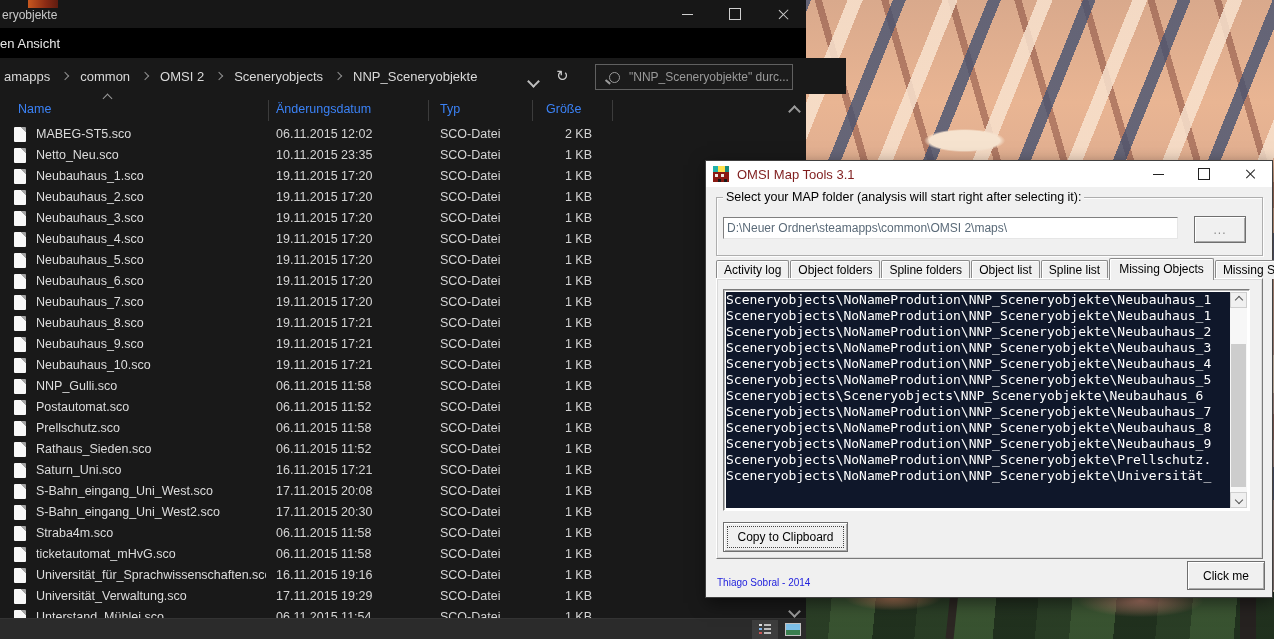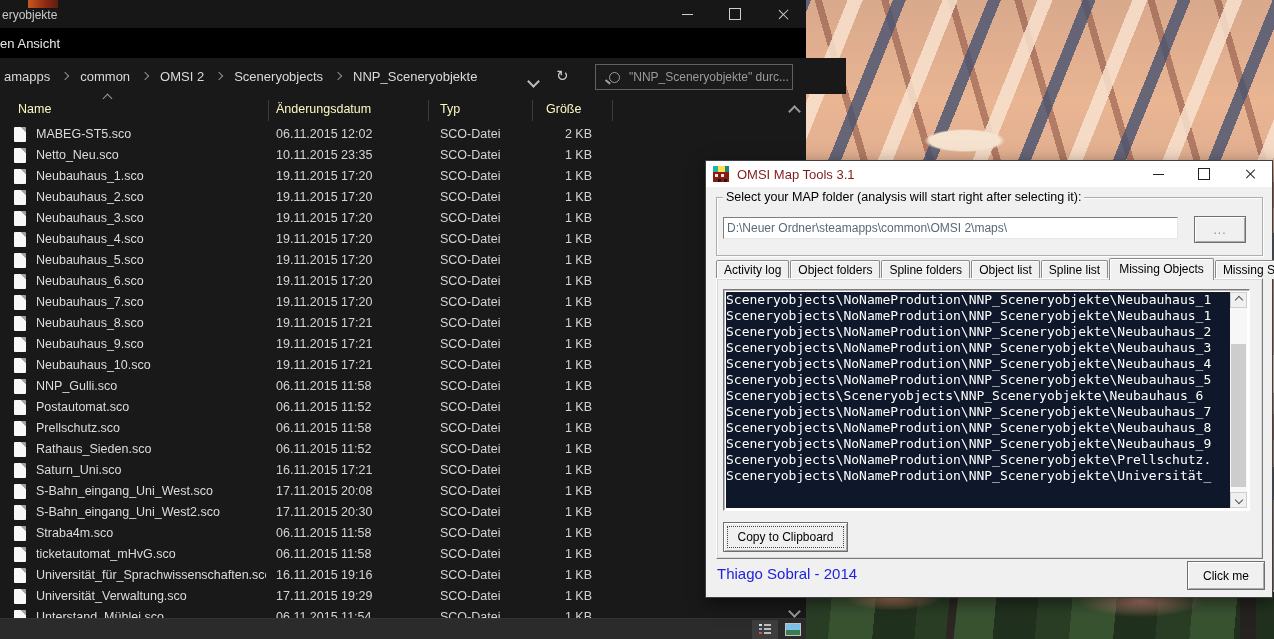--- a/index.html
+++ b/index.html
@@ -53,21 +53,21 @@
              transform:rotate(-45deg);margin:0 10px;}
   .nav-drop{position:absolute;left:529px;top:14px;}
   .nav-drop .chev{border-color:#bdbdbd;}
   .nav-refresh{position:absolute;left:556px;top:9px;color:#c9c9c9;font-size:15px;font-family:"DejaVu Sans",sans-serif;}
   .search-box{position:absolute;left:595px;top:6px;width:196px;height:24px;background:#1b1b1b;border:1px solid #606060;
               display:flex;align-items:center;}
   .mag{position:relative;width:9px;height:9px;border:1.6px solid #9c9c9c;border-radius:50%;margin:0 9px 0 13px;}
   .mag::after{content:'';position:absolute;left:-5px;top:8px;width:6px;height:1.6px;background:#9c9c9c;transform:rotate(40deg);}
   .search-ph{color:#9a9a9a;font-size:12px;white-space:nowrap;overflow:hidden;}
   
-  .ex-header{position:absolute;left:0;top:98px;width:790px;height:25px;color:#fef9c3;font-size:12.5px;}
+  .ex-header{position:absolute;left:0;top:98px;width:790px;height:25px;color:#3b82f6;font-size:12.5px;}
   .hcell{position:absolute;top:4px;}
   .h-name{left:18px;}.h-date{left:276px;}.h-type{left:440px;}.h-size{left:546px;}
   .sort-caret{position:absolute;left:104px;top:-3px;width:6px;height:6px;border-right:1.5px solid #9a9a9a;
               border-bottom:1.5px solid #9a9a9a;transform:rotate(-135deg);}
   .colsep{position:absolute;top:100px;width:1px;height:21px;background:#3c3c3c;}
   
   #file-rows{position:absolute;left:0;top:124px;width:790px;height:494px;overflow:hidden;}
   .file-row{position:relative;height:21px;font-size:12.5px;color:#dcdcdc;}
   .cell{position:absolute;top:0;line-height:21px;white-space:nowrap;overflow:hidden;}
   .f-icon{position:absolute;left:14px;top:3px;width:12px;height:15px;border-radius:1px;
@@ -138,21 +138,21 @@
           font-size:13px;color:#fff;white-space:pre;overflow:hidden;}
   .om-scroll{position:absolute;right:2px;top:2px;bottom:2px;width:17px;background:#f7f7f7;}
   .om-sbtn{position:absolute;left:0;width:17px;height:16px;background:#f0f0f0;border:1px solid #cfcfcf;
            display:flex;align-items:center;justify-content:center;box-sizing:border-box;}
   .om-sbtn .chev{width:5px;height:5px;border-color:#555;border-width:1.5px;}
   .om-sup{top:0;}
   .om-sdown{bottom:0;}
   .om-thumb{position:absolute;left:1px;top:52px;width:15px;height:143px;background:#cdcdcd;}
   .om-copy{position:absolute;left:17px;top:361px;width:123px;height:28px;}
   .om-copy .focus{position:absolute;left:3px;top:3px;right:3px;bottom:3px;border:1px dotted #444;}
-  .om-credit{position:absolute;left:11px;top:404px;font-size:15px;}
+  .om-credit{position:absolute;left:11px;top:416px;font-size:10px;}
   .om-clickme{position:absolute;left:481px;top:400px;width:76px;height:27px;}
 </style>
 </head>
 <body>
 
 <div class="screen">
 
   <div class="photo">
     
     

